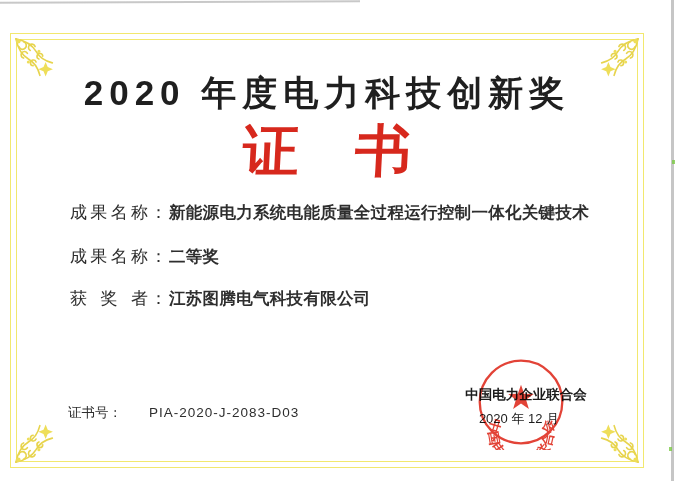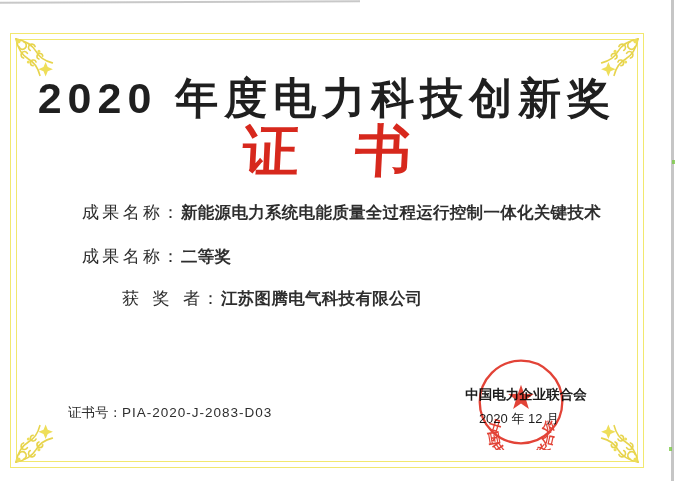--- a/index.html
+++ b/index.html
@@ -22,37 +22,37 @@
   .frame-outer{position:absolute;left:10px;top:33px;width:634px;height:435px;border:1.6px solid var(--gold);}
   .frame-inner{position:absolute;left:5px;top:5px;right:5px;bottom:5px;border:1.6px solid var(--gold);}
   .corner{position:absolute;width:46px;height:46px;}
   .corner.tl{left:3px;top:3px;}
   .corner.tr{right:3px;top:3px;transform:scaleX(-1);}
   .corner.bl{left:3px;bottom:3px;transform:scaleY(-1);}
   .corner.br{right:3px;bottom:3px;transform:scale(-1,-1);}
   
   .title{
     position:absolute;left:10px;top:70px;width:634px;text-align:center;
-    font-size:43px;font-weight:700;color:var(--ink);letter-spacing:6px;white-space:nowrap;
+    font-size:35px;font-weight:700;color:var(--ink);letter-spacing:6px;white-space:nowrap;
   }
   .cert-word{
     position:absolute;left:10px;top:114px;width:634px;text-align:center;
     font-size:56px;font-weight:700;color:var(--red);white-space:nowrap;
     font-family:"Liberation Serif","DejaVu Serif",serif;transform:skewX(-3deg);
   }
   .rows{position:absolute;left:70px;top:0;width:560px;}
-  .row{position:absolute;left:12px;white-space:nowrap;font-size:17px;color:var(--body-ink);}
+  .row{position:absolute;left:0;white-space:nowrap;font-size:17px;color:var(--body-ink);}
   .row.r1{top:201px;}
   .row.r2{top:245px;}
-  .row.r3{top:287px;margin-left:40px;}
+  .row.r3{top:287px;}
   .row .label{display:inline-block;width:78px;text-align:justify;text-align-last:justify;vertical-align:top;font-weight:400;}
   .row .colon{display:inline-block;margin:0 2px 0 2px;}
   .row .value{font-weight:600;letter-spacing:.3px;font-size:16.5px;}
   .certno{position:absolute;left:68px;top:404px;font-size:13.5px;color:var(--body-ink);white-space:nowrap;}
-  .certno .num{font-family:"Liberation Sans","DejaVu Sans",sans-serif;letter-spacing:1px;font-weight:500;}
+  .certno .num{font-family:"Liberation Sans","DejaVu Sans",sans-serif;letter-spacing:1px;font-weight:500;margin-left:27px;}
   .issuer{position:absolute;left:460px;top:386px;width:132px;text-align:center;font-size:13.5px;font-weight:700;color:#1c1c1c;white-space:nowrap;}
   .date{position:absolute;left:460px;top:410px;width:118px;text-align:center;font-size:13px;color:#1c1c1c;white-space:nowrap;}
   .seal{position:absolute;left:473px;top:354px;width:96px;height:96px;mix-blend-mode:multiply;opacity:.93;}
 </style>
 </head>
 <body>
 
 <div class="page">
 
   <div class="scan-top"></div>

